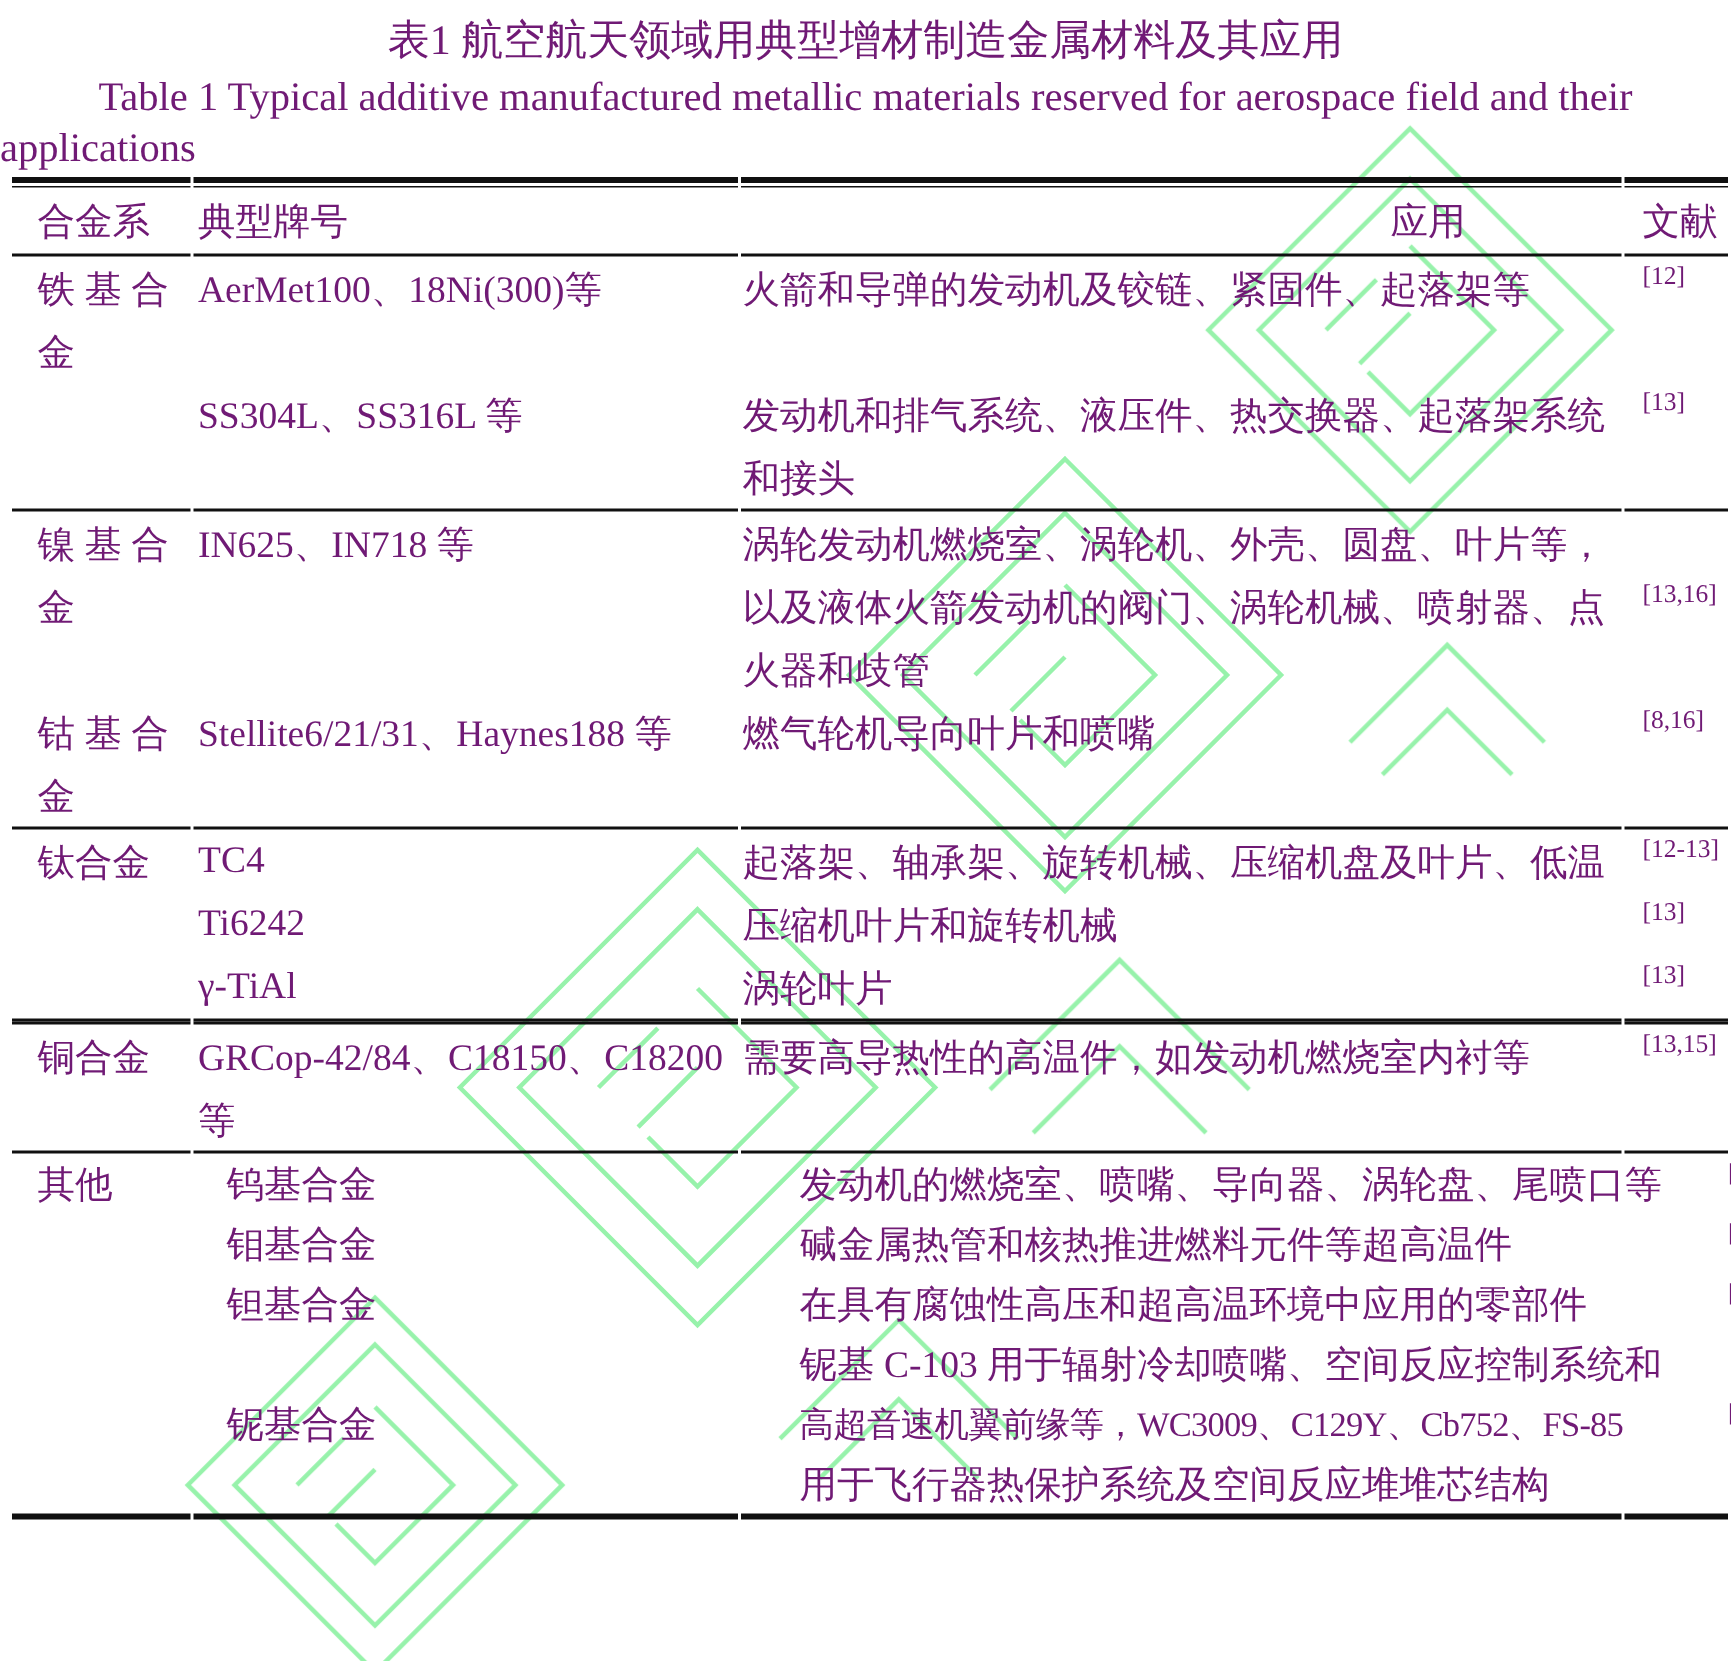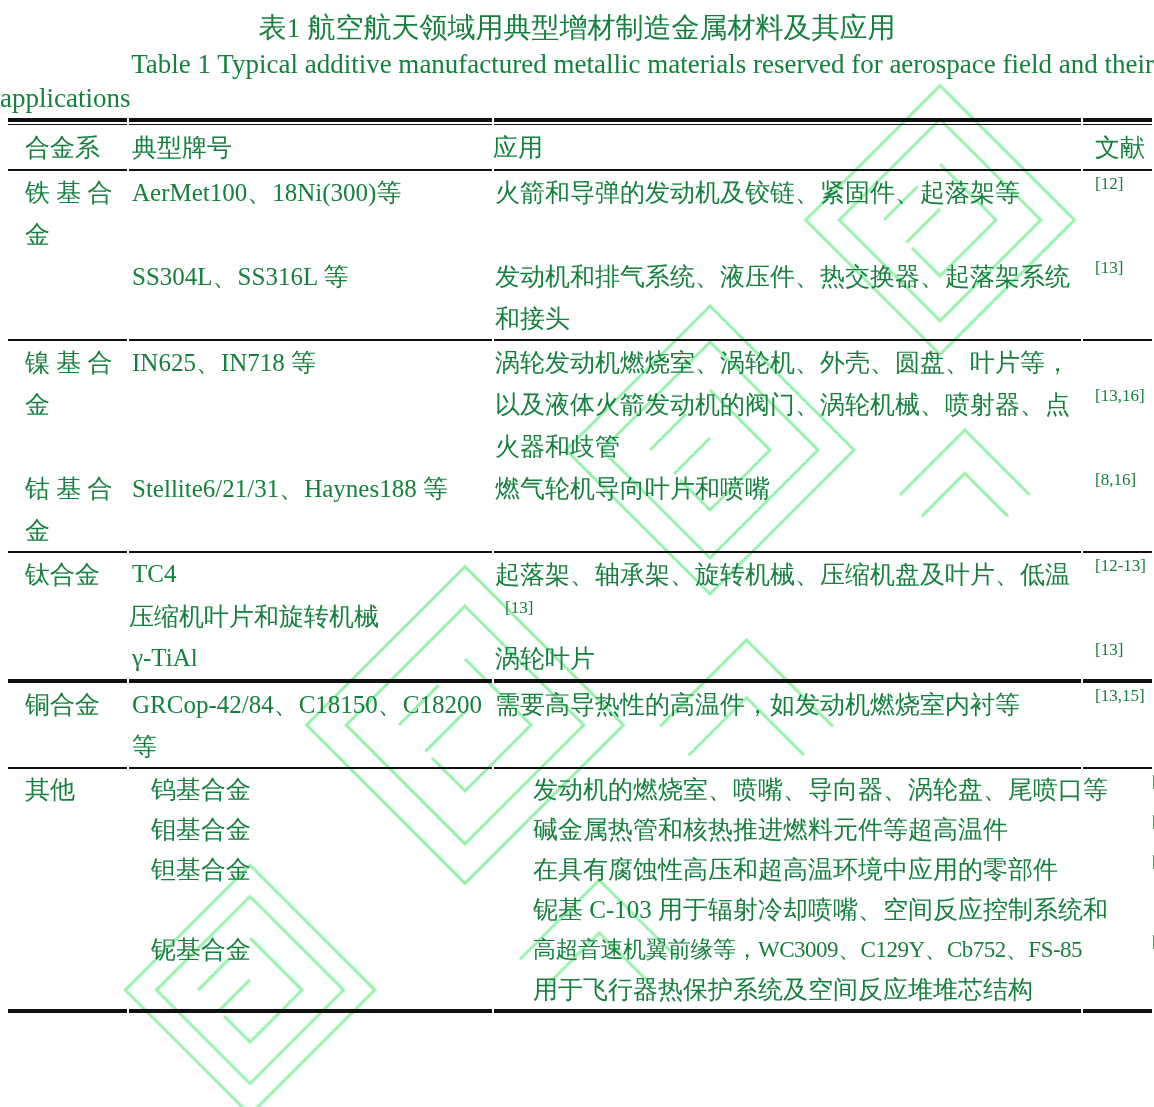--- a/index.html
+++ b/index.html
@@ -2,26 +2,26 @@
 <html><head>
 <meta charset="utf-8">
 <style>
   html,body{margin:0;padding:0;background:#ffffff;}
   .page{
     position:relative;
     width:1154px;height:1107px;
     background:#ffffff;
     overflow:hidden;
     font-family:"Liberation Serif","DejaVu Serif",serif;
-    color:#15803d;
+    color:#701a75;
   }
   .watermark{position:absolute;left:0;top:0;z-index:0;pointer-events:none;}
   .content{position:relative;z-index:1;}
   .title-zh{margin-top:10px;text-align:center;font-size:28px;line-height:36px;white-space:pre;}
-  .title-en{text-align:right;font-size:27px;line-height:36px;white-space:pre;}
+  .title-en{text-align:center;font-size:27px;line-height:36px;white-space:pre;}
   .title-en2{text-align:left;font-size:27px;line-height:32px;white-space:pre;}
   .table{margin-left:8px;width:1144px;margin-top:4px;}
   .rule{display:flex;}
   .rule .s1{width:119px;}
   .rule .s2{width:364px;margin-left:2px;}
   .rule .s3{width:588px;margin-left:2px;}
   .rule .s4{width:69px;margin-left:2px;}
   .rule-top > div{height:7px;border-top:4px solid #101010;border-bottom:1px solid #101010;box-sizing:border-box;}
   .rule-mid > div{height:2px;background:#101010;}
   .rule-bot > div{height:4px;background:#101010;}
@@ -30,21 +30,21 @@
     grid-template-columns:119px 366px 590px 69px;
     align-items:center;
     font-size:25px;
   }
   .hdr{height:44px;}
   .line{height:42px;}
   .section.compact .line{height:40px;gap:19px;}
   .cell{white-space:pre;}
   .h1,.alloy{padding-left:17px;padding-right:14px;}
   .h2,.brand{padding-left:5px;}
-  .h3{text-align:left;padding-right:106px;}
+  .h3{text-align:right;padding-right:106px;}
   .app{padding-left:2px;}
   .h4{padding-left:12px;}
   .ref{padding-left:12px;font-size:17px;align-self:start;line-height:20px;padding-top:3px;}
   .tight-app{font-size:23px;letter-spacing:-0.5px;}
 </style>
 </head>
 <body>
 
 <div class="page">
 
@@ -168,20 +168,21 @@
         </div>
         <div class="section">
           <div class="line">
             <div class="cell alloy">钛合金</div>
             <div class="cell brand">TC4</div>
             <div class="cell app">起落架、轴承架、旋转机械、压缩机盘及叶片、低温</div>
             <div class="cell ref">[12-13]</div>
           </div>
           <div class="line">
             <div class="cell alloy"></div>
+            <div class="cell brand">Ti6242</div>
             <div class="cell app">压缩机叶片和旋转机械</div>
             <div class="cell ref">[13]</div>
           </div>
           <div class="line">
             <div class="cell alloy"></div>
             <div class="cell brand">γ-TiAl</div>
             <div class="cell app">涡轮叶片</div>
             <div class="cell ref">[13]</div>
           </div>
         </div>

